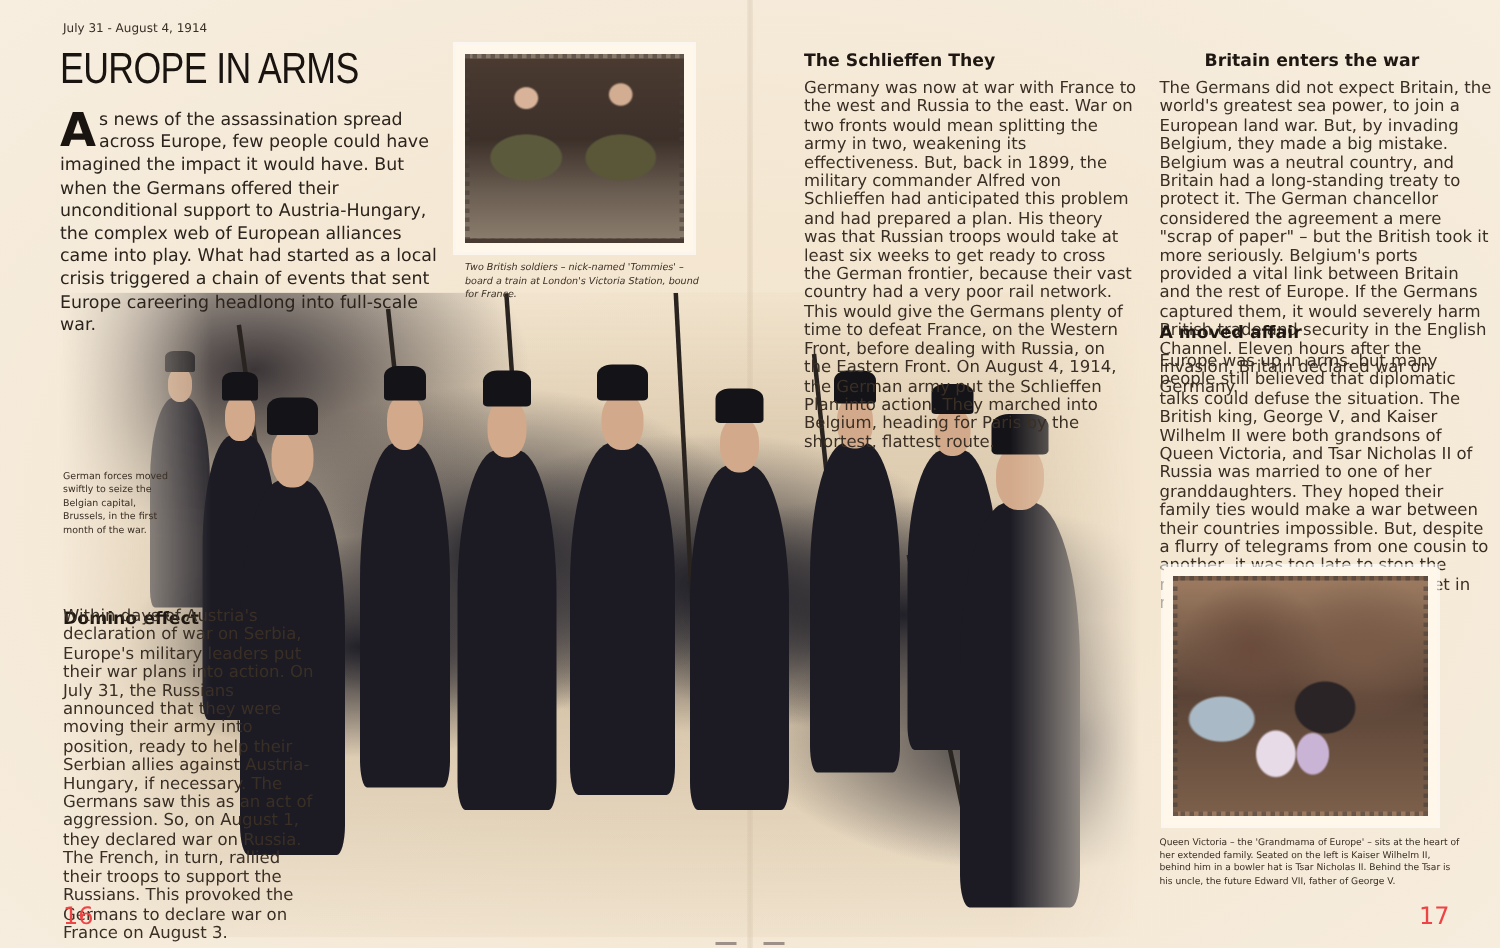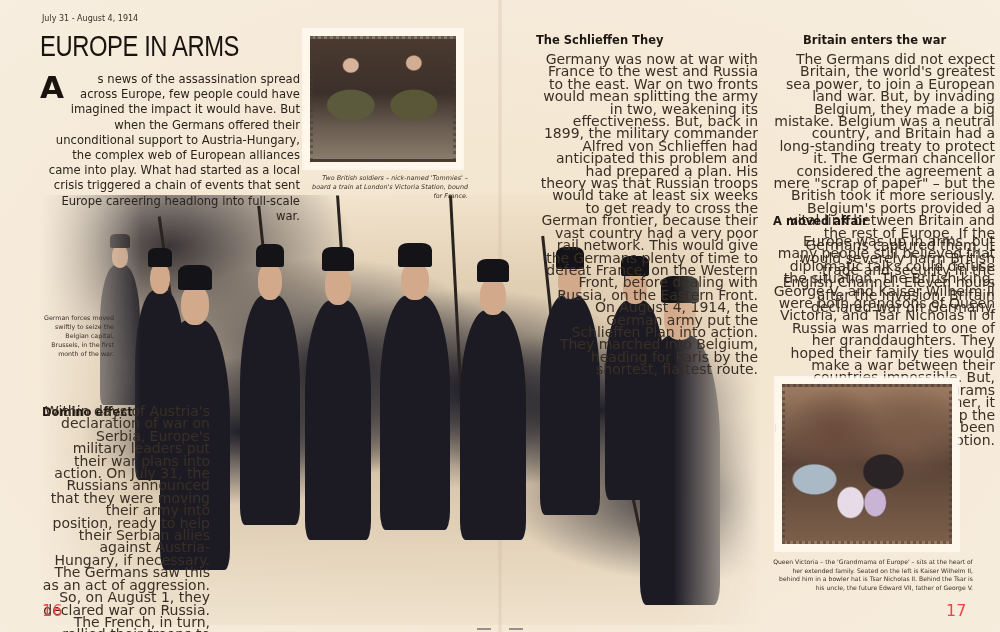--- a/index.html
+++ b/index.html
@@ -3,21 +3,21 @@
 <meta charset="utf-8">
 <style>
   * { margin: 0; padding: 0; box-sizing: border-box; }
   html, body { width: 1000px; height: 632px; overflow: hidden; }
   body {
     position: relative;
     font-family: "DejaVu Sans", sans-serif;
     color: #3a2f25;
     background: radial-gradient(ellipse at 50% 55%, #f3e4cb 0%, #f4e7d2 40%, #f7eee0 100%);
   }
-  .spread { position: absolute; inset: 0; overflow: hidden; text-align: right; }
+  .spread { position: absolute; inset: 0; overflow: hidden; }
   .gutter {
     position: absolute; left: 498px; top: 0; width: 4px; height: 632px;
     background: linear-gradient(90deg, rgba(120,90,60,0.06), rgba(120,90,60,0.12), rgba(120,90,60,0.06));
   }
 
   
   .main-photo {
     position: absolute; left: 40px; top: 195px; width: 720px; height: 430px;
     background:
       radial-gradient(ellipse at 18% 12%, rgba(40,35,40,0.9) 0%, rgba(40,35,40,0) 22%),
@@ -83,21 +83,21 @@
       radial-gradient(ellipse at 30% 30%, #6a4b3c 0%, transparent 30%),
       radial-gradient(ellipse at 75% 30%, #7a5b48 0%, transparent 32%),
       linear-gradient(180deg, #9b7a60 0%, #5a4336 50%, #7b5f4a 100%);
   }
   .caption { position: absolute; font-size: 6.4px; line-height: 9px; color: #3a2f25; }
 
   .section-heading {
     position: absolute; font-size: 11.5px; font-weight: bold; color: #1f1812;
   }
   .body-text {
-    position: absolute; font-size: 14px; line-height: 12.4px; color: #3a2f25;
+    position: absolute; font-size: 11px; line-height: 12.4px; color: #3a2f25;
   }
   .side-caption {
     position: absolute; left: 42px; top: 313px; width: 72px; font-size: 6.3px; line-height: 9px; color: #3a2f25;
   }
   .folio { position: absolute; top: 601px; font-size: 16px; color: #ef4444; }
   .fold-mark { position: absolute; top: 628px; height: 2px; width: 14px; background: #9c9088; }
 </style>
 </head>
 <body>
 

